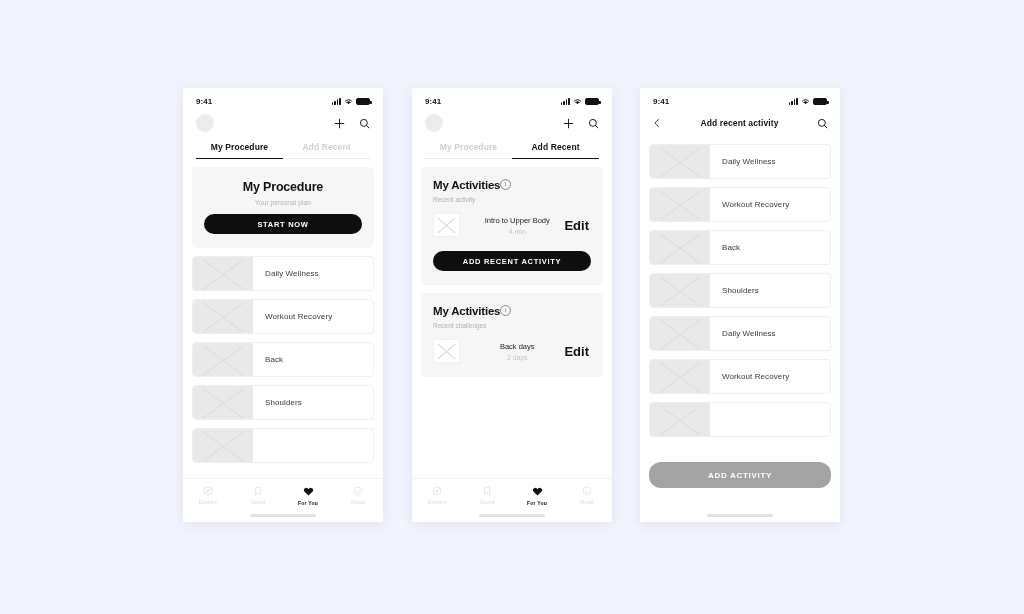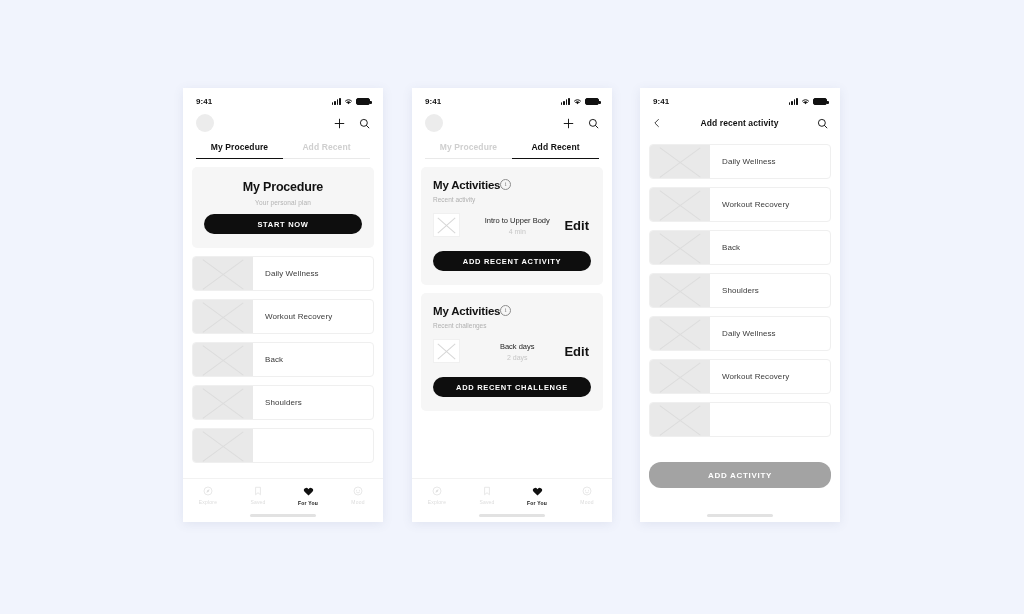--- a/index.html
+++ b/index.html
@@ -353,21 +353,20 @@
           <div class="info-icon">i</div>
         </div>
         <div class="entry">
           <div class="entry-thumb"></div>
           <div class="entry-text">
             <div class="entry-title">Back days</div>
             <div class="entry-meta">2 days</div>
           </div>
           <div class="entry-edit">Edit</div>
         </div>
-        <div class="btn btn-dark" style="margin-top:14px">ADD RECENT CHALLENGE</div>
       </div>
     </div>
 
     <div class="tabbar">
       <div class="tabitem">
         <span class="tabicon">
           <svg width="10" height="10" viewBox="0 0 14 14">
               <circle cx="7" cy="7" r="5.6" stroke="currentColor" stroke-width="1" fill="none"></circle>
               <path d="M9.3 4.7 8 8 4.7 9.3 6 6Z" fill="currentColor"></path>
             </svg>

